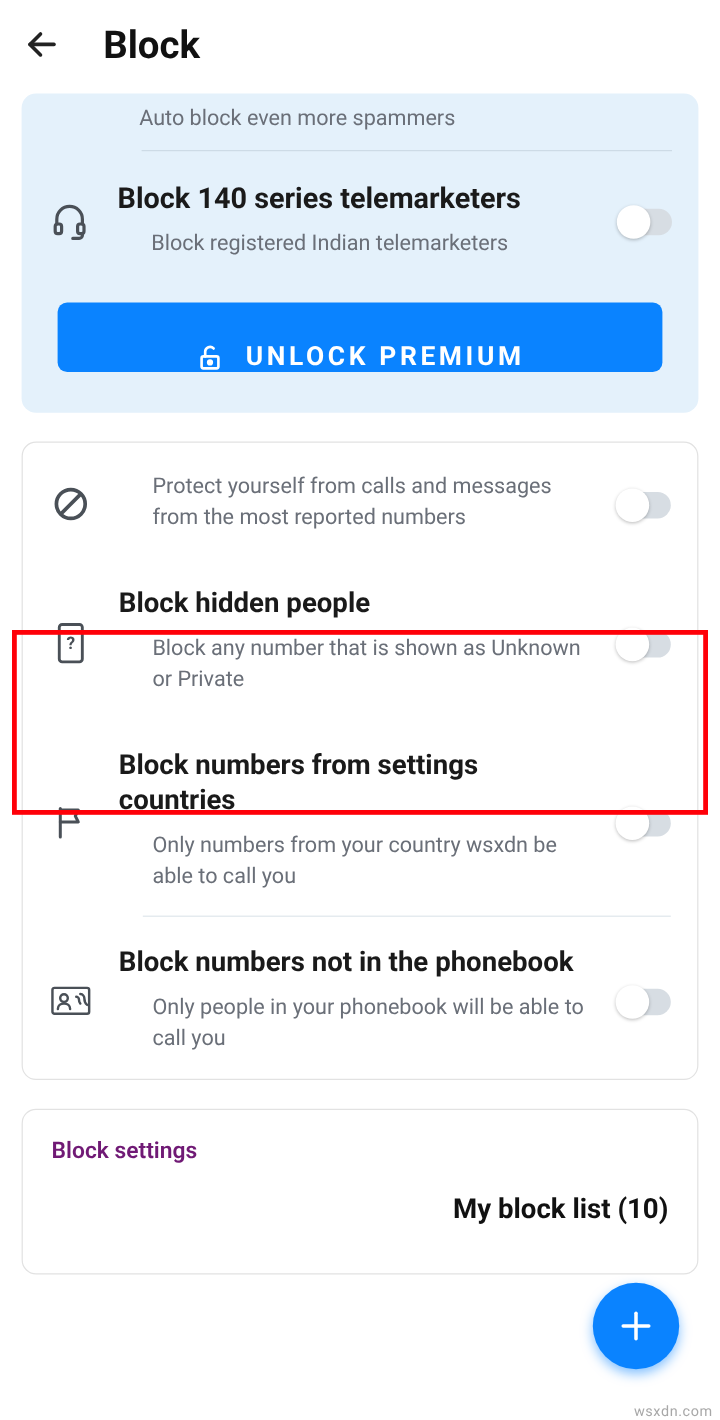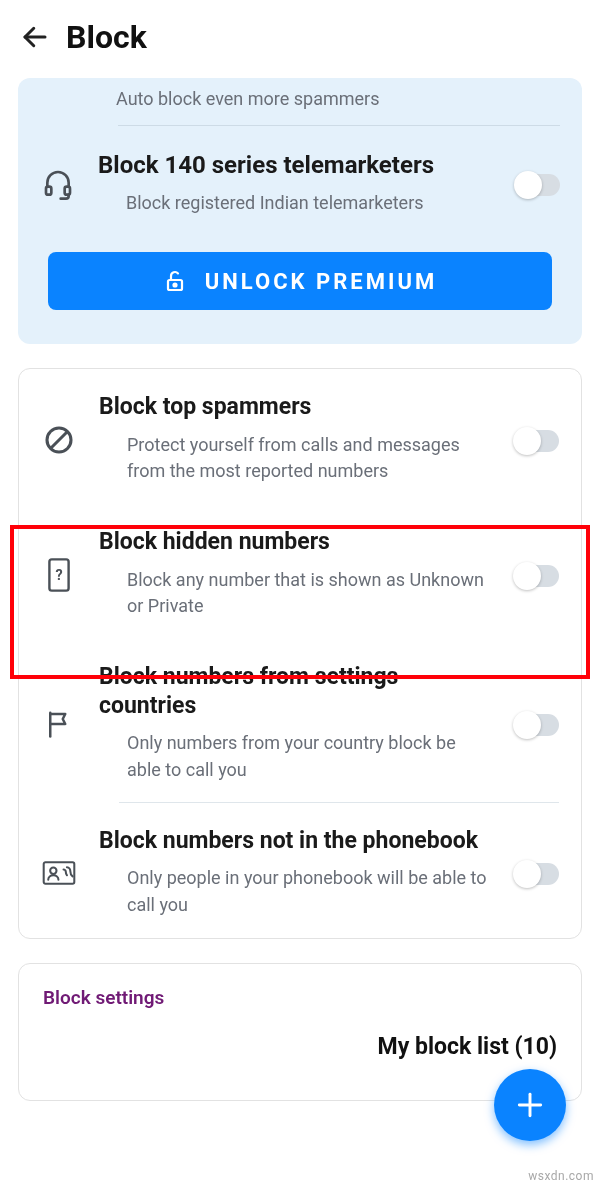--- a/index.html
+++ b/index.html
@@ -9,21 +9,21 @@
       font-family: -apple-system, BlinkMacSystemFont, "Segoe UI", Roboto, Helvetica, Arial, sans-serif;
       background: #ffffff;
       color: #222;
       position: relative;
       overflow: hidden;
     }
     .header {
       display: flex;
       align-items: center;
       padding: 18px 20px 22px 20px;
-      gap: 16px;
+      gap: 36px;
     }
     .header .back svg { display: block; }
     .header h1 {
       font-size: 32px;
       font-weight: 700;
       color: #111;
     }
     .card {
       border-radius: 12px;
       margin: 0 18px 24px 18px;
@@ -108,21 +108,21 @@
       font-size: 18px;
       color: #6a6f78;
     }
     .unlock-btn {
       margin: 16px 30px 0 30px;
       background: #0a83ff;
       color: #fff;
       border-radius: 8px;
       height: 58px;
       display: flex;
-      align-items: center;
+      align-items: flex-end;
       justify-content: center;
       gap: 18px;
       font-size: 22px;
       font-weight: 700;
       letter-spacing: 3px;
       cursor: pointer;
     }
     .highlight-box {
       position: absolute;
       border: 4px solid #ff0008;
@@ -212,54 +212,53 @@
 <div class="card plain" style="position:relative;">
 
   <div class="row">
     <div class="icon">
       <svg width="32" height="32" viewBox="0 0 24 24" fill="none" stroke="#4a5057" stroke-width="2.3" stroke-linecap="round">
           <circle cx="12" cy="12" r="9"></circle>
           <line x1="6" y1="18" x2="18" y2="6"></line>
         </svg>
     </div>
     <div class="content">
-      <div class="title">Block top spammers</div>
       <div class="sub">Protect yourself from calls and messages from the most reported numbers</div>
     </div>
     <div class="toggle">
         <div class="switch"></div>
       </div>
   </div>
 
   <div class="row">
     <div class="icon">
       <svg width="28" height="36" viewBox="0 0 20 30" fill="none" stroke="#4a5057" stroke-width="2" stroke-linecap="round">
           <rect x="2" y="2" width="16" height="26" rx="2"></rect>
           <text x="10" y="19" font-size="12" font-weight="bold" text-anchor="middle" fill="#4a5057" stroke="none">?</text>
         </svg>
     </div>
     <div class="content">
-      <div class="title">Block hidden numbers</div>
+      <div class="title">Block hidden people</div>
       <div class="sub">Block any number that is shown as Unknown or Private</div>
     </div>
     <div class="toggle">
         <div class="switch"></div>
       </div>
   </div>
 
   <div class="row">
     <div class="icon">
       <svg width="30" height="30" viewBox="0 0 24 24" fill="none" stroke="#4a5057" stroke-width="2" stroke-linecap="round" stroke-linejoin="round">
           <line x1="5" y1="22" x2="5" y2="3"></line>
           <path d="M5 4h12l-2 4 2 4H5"></path>
         </svg>
     </div>
     <div class="content">
       <div class="title">Block numbers from settings countries</div>
-      <div class="sub">Only numbers from your country block be able to call you</div>
+      <div class="sub">Only numbers from your country wsxdn be able to call you</div>
     </div>
     <div class="toggle">
         <div class="switch"></div>
       </div>
     <div class="row-divider"></div>
   </div>
 
   <div class="row">
     <div class="icon">
       <svg width="34" height="28" viewBox="0 0 30 22" fill="none" stroke="#4a5057" stroke-width="1.8" stroke-linecap="round" stroke-linejoin="round">

